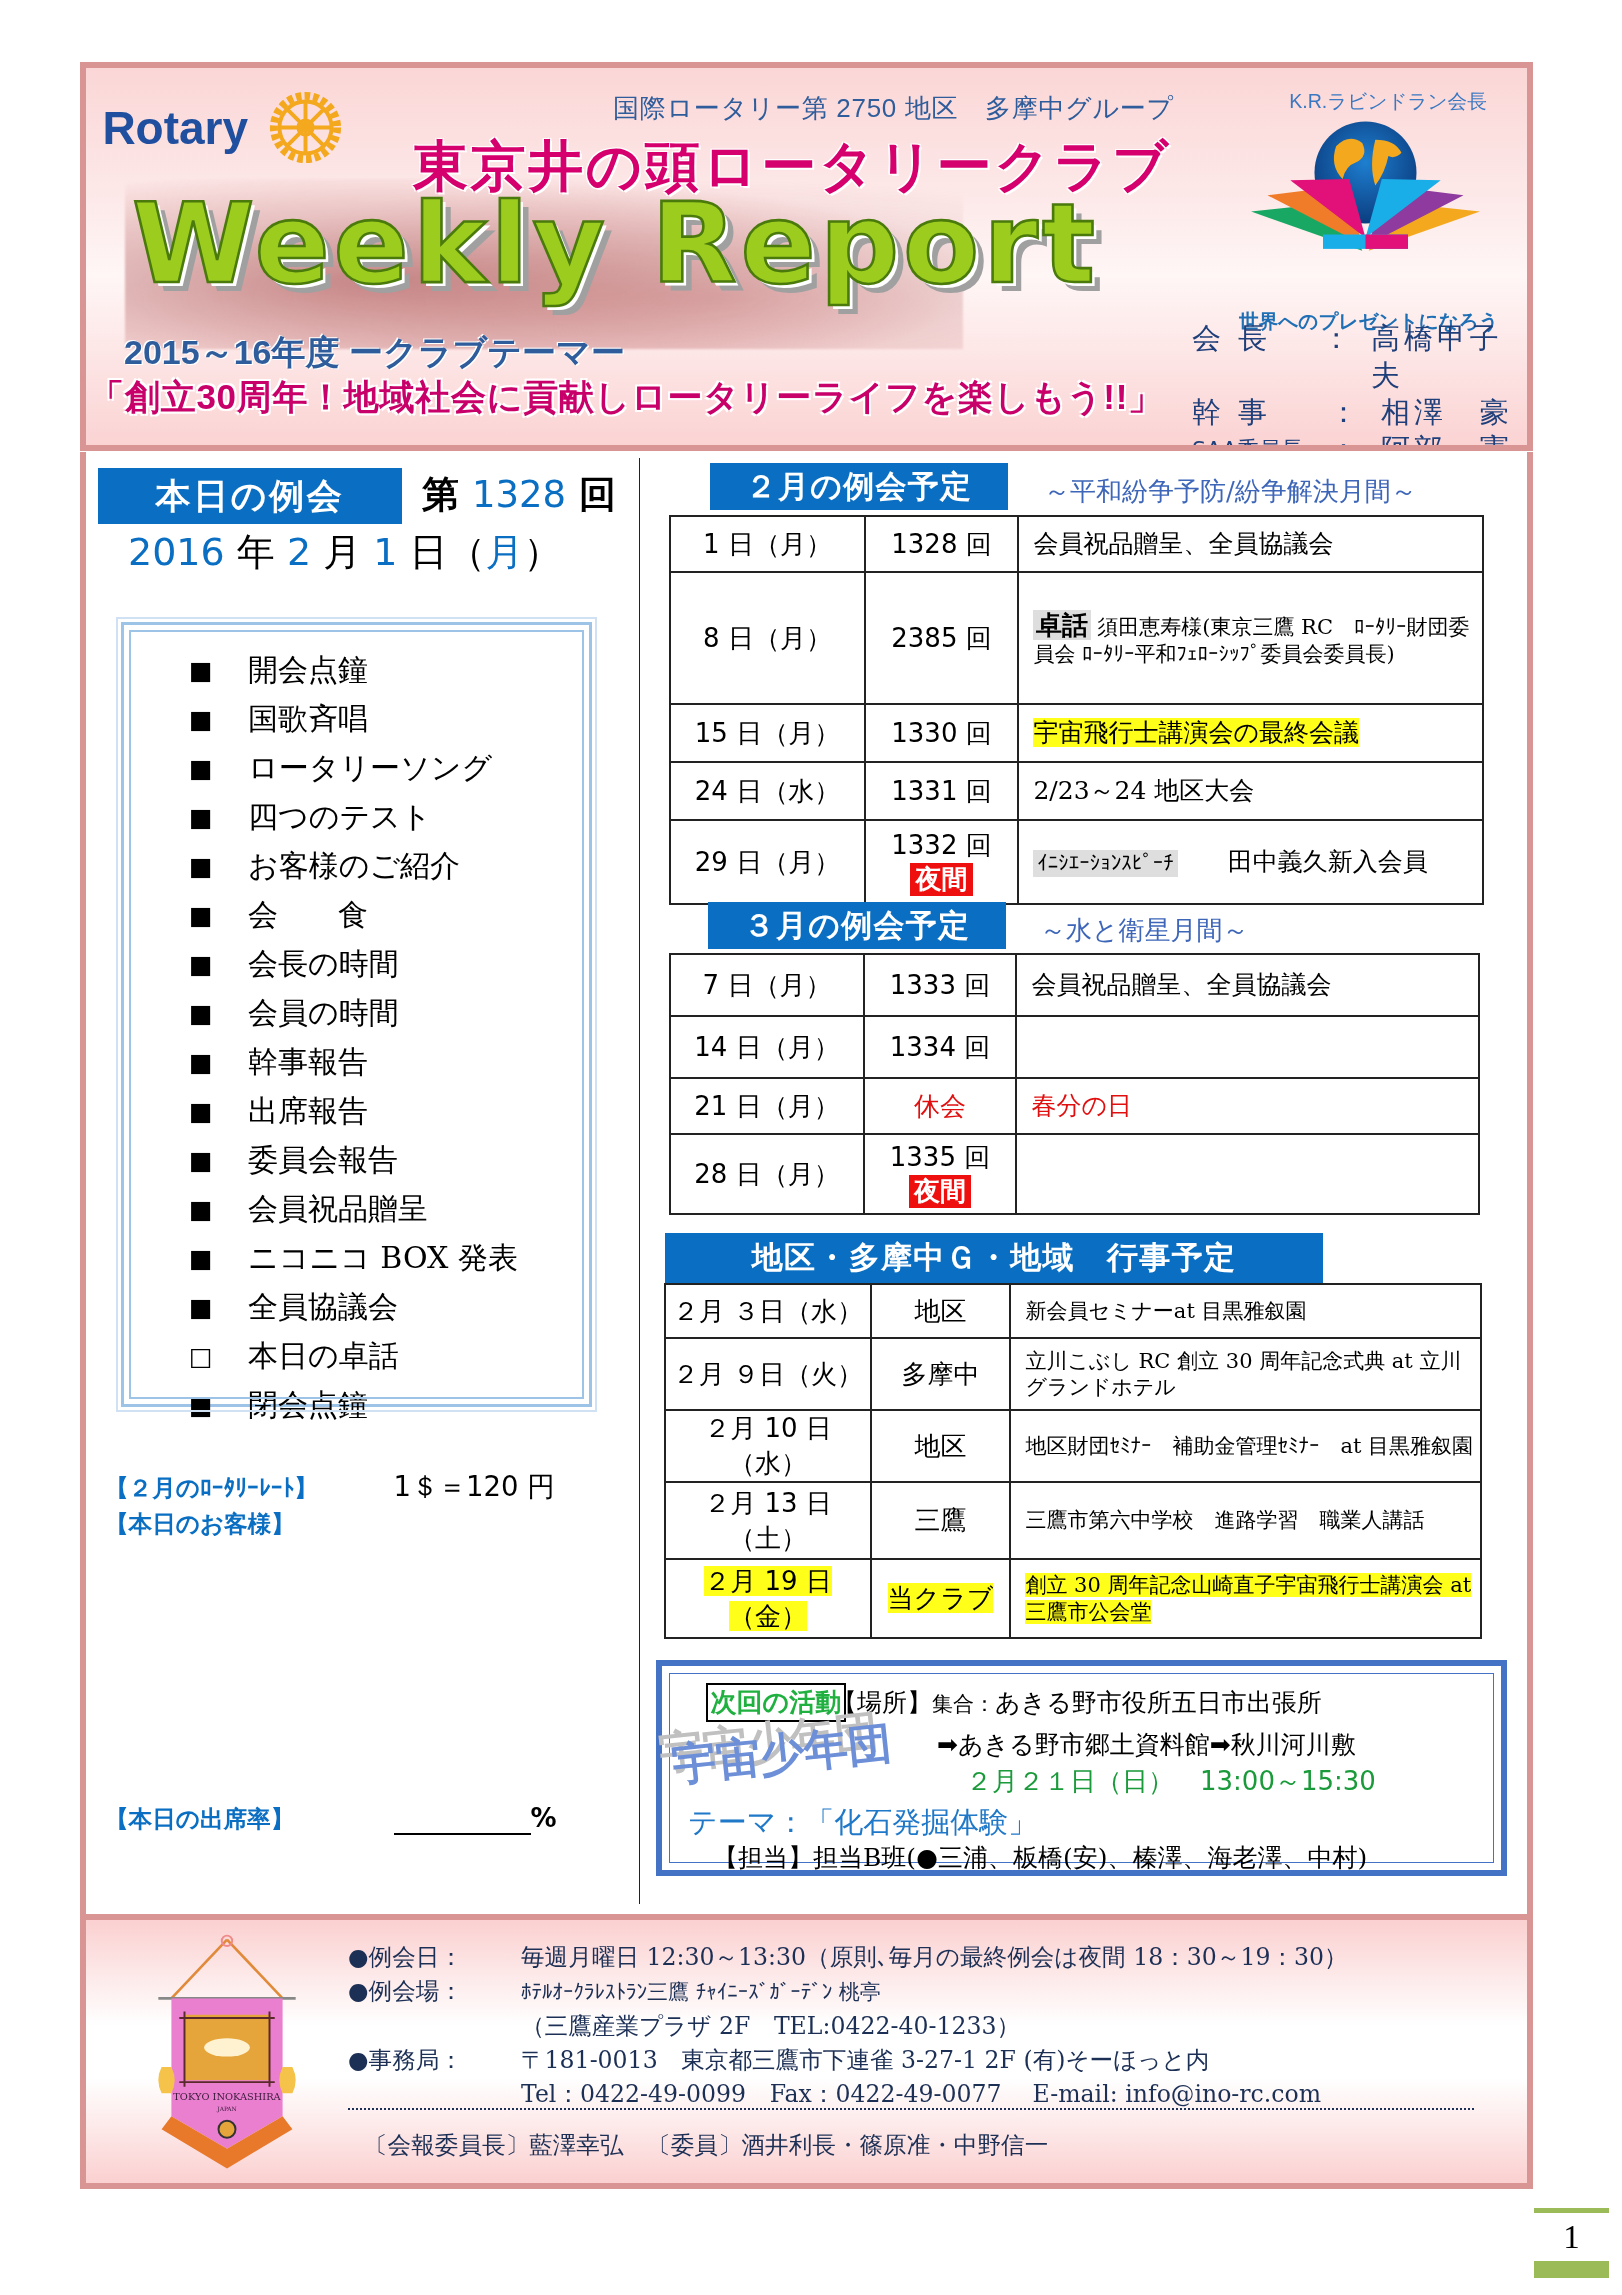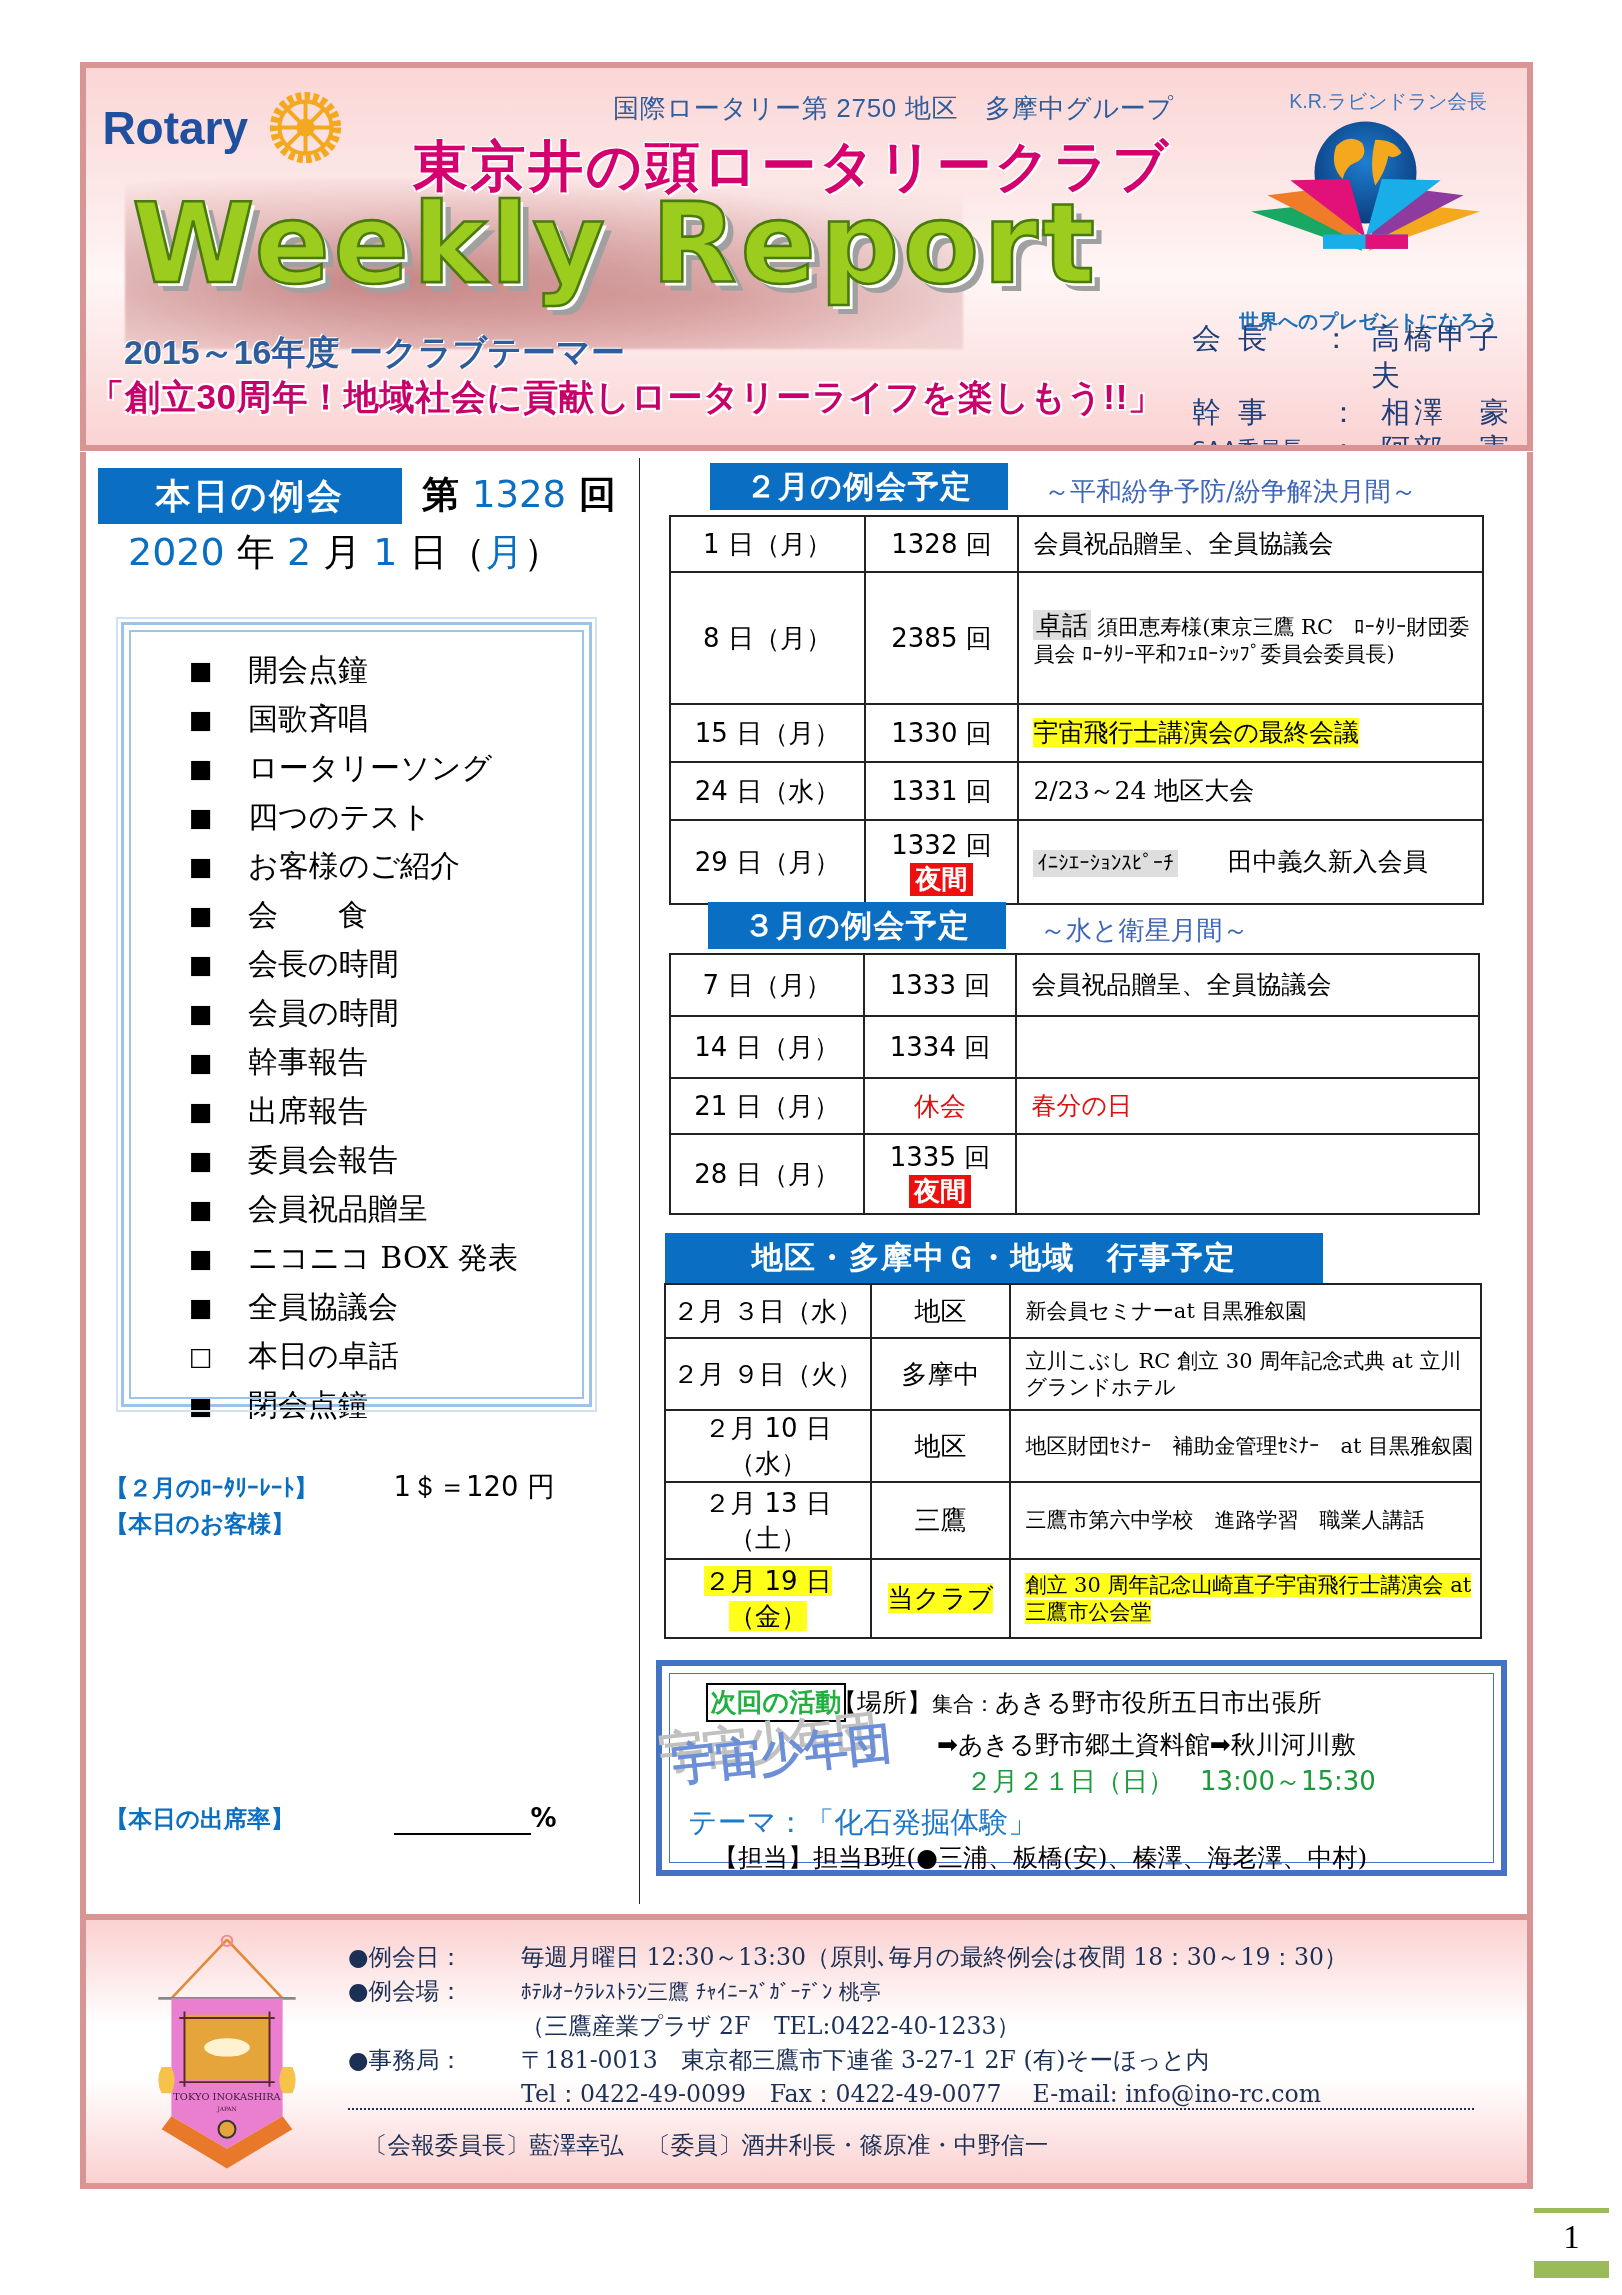--- a/index.html
+++ b/index.html
@@ -145,21 +145,21 @@
   table.sched td { border: 2px solid #222; font-size: 26px; vertical-align: middle; }
   table.sched td.c-date { text-align: center; }
   table.sched td.c-no { text-align: center; }
   table.sched td.c-note { padding-left: 14.4px; font-family: "DejaVu Serif", serif; font-size: 25px; line-height: 1.25; }
   .night-badge {
     display: inline-block; background: #ee0f0f; color: #fff; font-weight: bold; font-size: 26px;
     padding: 0 5.2px; line-height: 33px;
   }
   .hl-yellow { background: #ffff1a; }
   .hl-gray { background: #dedede; padding: 1.3px 3.9px; }
-  .speech-tag { background: #dedede; font-weight: normal; font-family: "DejaVu Sans", sans-serif; font-size: 26px; padding: 0 2.6px; }
+  .speech-tag { background: #dedede; font-weight: bold; font-family: "DejaVu Sans", sans-serif; font-size: 26px; padding: 0 2.6px; }
   .red-text { color: #e01010; }
   .small-note { font-size: 21px !important; }
 
   
   .activity-box {
     position: absolute; left: 656px; top: 1660px; width: 851px; height: 216px;
     border: 6.5px solid #4472c4; outline: 1.3px solid #4472c4; outline-offset: -14.4px;
     background: #fff;
   }
   .act-tag {
@@ -285,21 +285,21 @@
 <div class="body-frame"></div>
 <div class="col-divider"></div>
 
 <div class="today-tag">本日の例会</div>
 <div class="meeting-no">
   <span>第</span>
   <span class="num">1328</span>
   <span>回</span>
 </div>
 <div class="meeting-date">
-  <span class="blue">2020</span>
+  <span class="blue">2016</span>
   <span>年</span>
   <span class="blue">2</span>
   <span>月</span>
   <span class="blue">1</span>
   <span>日</span><span>（</span><span class="blue">月</span><span>）</span>
 </div>
 
 <div class="agenda-box">
   <div class="agenda-item">
       <span class="agenda-bullet">■</span>

